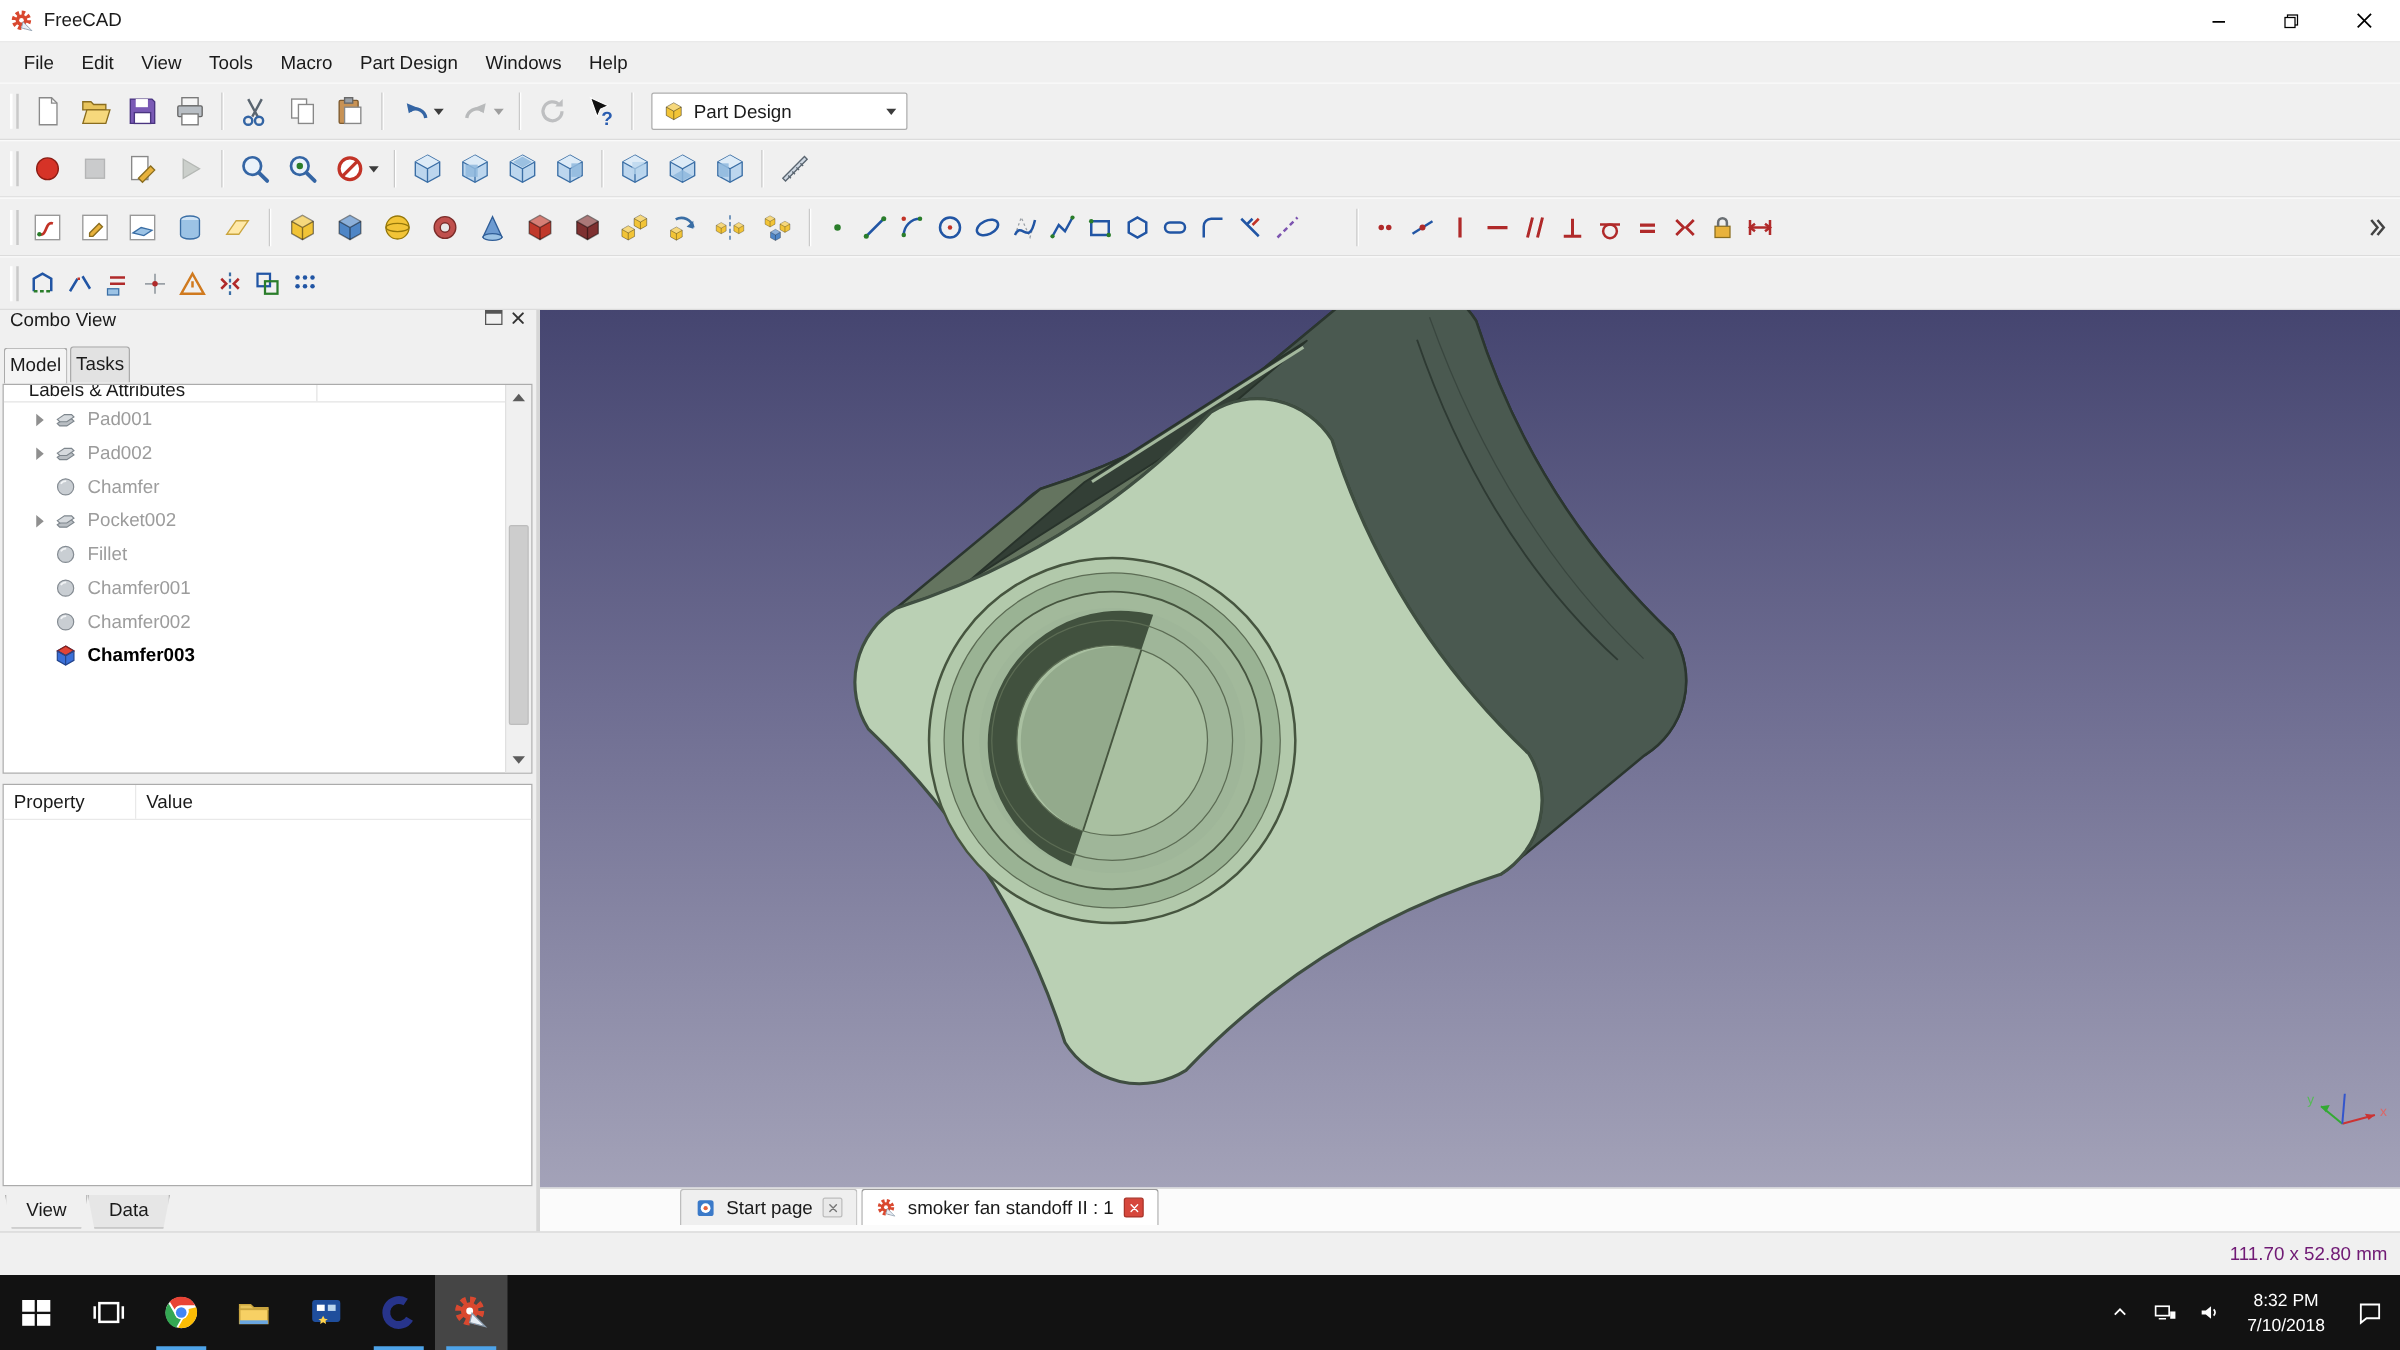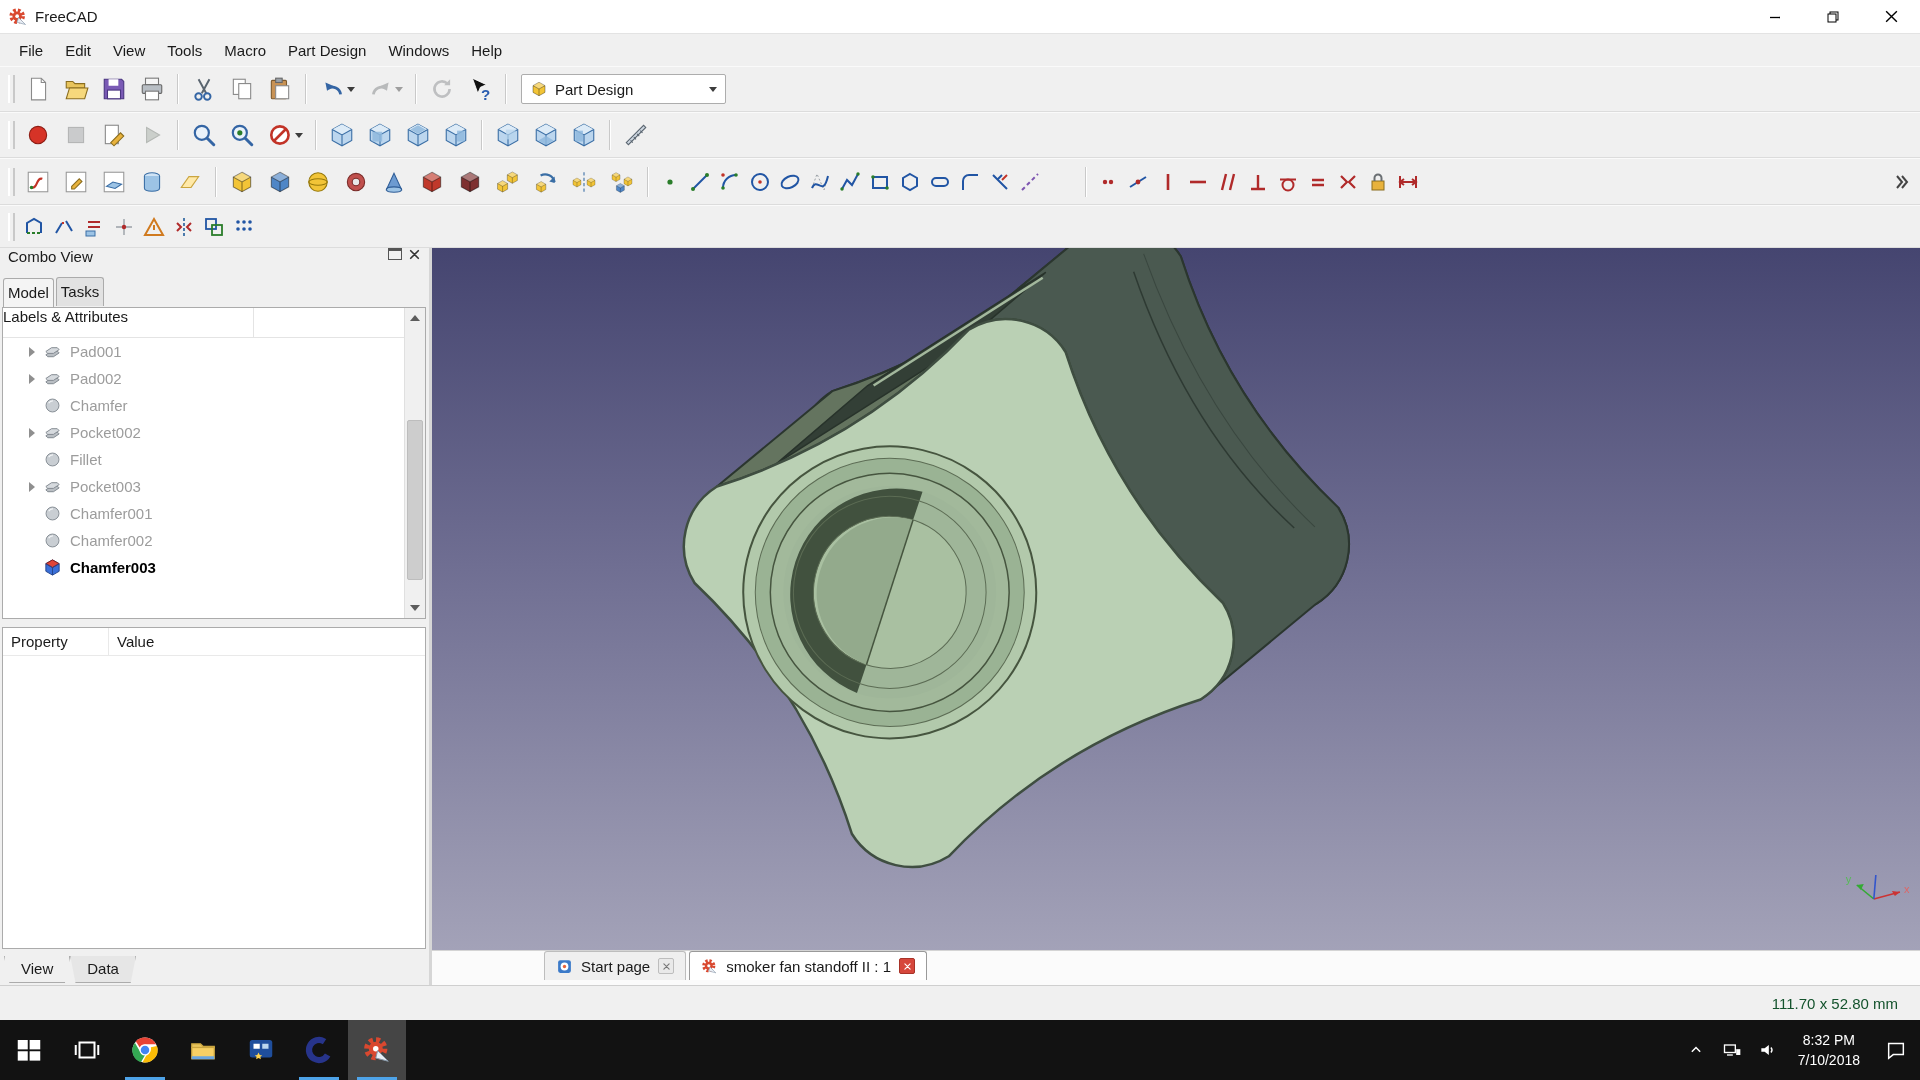--- a/index.html
+++ b/index.html
@@ -32,21 +32,21 @@
 
 .main{display:flex;height:737px}
 .combo{width:432px;background:#f0f0f0;border-right:3px solid #d6d6d6;display:flex;flex-direction:column;position:relative}
 .combo-header{height:28px;display:flex;align-items:flex-start;padding:0 8px;gap:6px}
 .combo-header .spacer{flex:1}
 .float-btn{width:14px;height:12px;border:1px solid #555;border-top:3px solid #555}
 .combo-tabs{display:flex;height:30px;align-items:flex-end;padding-left:3px}
 .combo-tab{padding:5px 4px 6px;border:1px solid #ababab;border-bottom:none;background:#e2e2e2;border-radius:3px 3px 0 0;margin-right:2px}
 .combo-tab.active{background:#f4f4f4;position:relative;top:1px}
 .tree-box{margin:1px 3px 0 2px;height:312px;background:#fff;border:1px solid #ababab;position:relative;overflow:hidden}
-.tree-head{height:30px;border-bottom:1px solid #e4e4e4;display:flex;align-items:flex-start;padding-left:0;position:relative}
+.tree-head{height:14px;border-bottom:1px solid #e4e4e4;display:flex;align-items:flex-end;padding-left:20px;position:relative}
 .tree-head .coldiv{position:absolute;left:250px;top:0;bottom:0;border-left:1px solid #e4e4e4}
 .trow{height:27px;display:flex;align-items:center;padding-left:18px;color:#9c9c9c}
 .trow .tw{width:22px;display:flex;align-items:center;justify-content:center}
 .tri-right{width:0;height:0;border-left:6px solid #8f8f8f;border-top:5px solid transparent;border-bottom:5px solid transparent}
 .tico{width:19px;height:19px;margin-right:8px}
 .trow.sel{color:#000;font-weight:bold}
 .vscroll{position:absolute;top:0;right:0;bottom:0;width:21px;background:#f0f0f0;border-left:1px solid #e0e0e0}
 .sb-arrow{height:20px;display:flex;align-items:center;justify-content:center}
 .tri-up{width:0;height:0;border-bottom:6px solid #5c5c5c;border-left:5px solid transparent;border-right:5px solid transparent}
 .tri-down{width:0;height:0;border-top:6px solid #5c5c5c;border-left:5px solid transparent;border-right:5px solid transparent}
@@ -64,21 +64,21 @@
 .gl{height:702px;position:relative}
 .gl svg.scene{position:absolute;inset:0;width:100%;height:100%}
 .doc-tabs{height:35px;background:#fbfbfb;border-top:1px solid #d4d4d4;display:flex;padding-left:112px;gap:3px}
 .dtab{display:flex;align-items:center;gap:8px;height:29px;padding:0 11px;border:1px solid #bdbdbd;border-bottom:none;background:#efefef;border-radius:3px 3px 0 0}
 .dtab.active{background:#fff;border-color:#9a9a9a}
 .dticon{width:17px;height:17px}
 .dclose{width:16px;height:16px;border:1px solid #bdbdbd;background:#e9e9e9;border-radius:2px;display:flex;align-items:center;justify-content:center}
 .dclose.red{background:#d6473c;border-color:#a83328}
 
 .statusbar{height:35px;background:#f0f0f0;border-top:1px solid #cfcfcf;display:flex;align-items:center}
-.status-dim{margin-left:auto;padding-right:22px;color:#14532d}
+.status-dim{margin-left:auto;padding-right:10px;color:#701a75}
 
 .taskbar{height:60px;background:#121212;display:flex;align-items:stretch;color:#fff}
 .task-btn{width:58px;display:flex;align-items:center;justify-content:center;position:relative}
 .task-btn .tki{width:30px;height:30px}
 .task-btn.open::after{content:"";position:absolute;left:9px;right:9px;bottom:0;height:3px;background:#4ea3e8}
 .task-btn.active{background:#454545}
 .tray{margin-left:auto;display:flex;align-items:stretch}
 .tray-btn{width:36px;display:flex;align-items:center;justify-content:center}
 .tray-btn .tri{width:20px;height:20px}
 .clock{display:flex;flex-direction:column;justify-content:center;align-items:center;font-size:14px;line-height:1.45;padding:0 12px}
@@ -702,29 +702,20 @@
         <span>Pocket002</span>
       </div>
       <div class="trow">
         <span class="tw"></span>
         <svg class="tico">
             <use href="#tfeat"></use>
           </svg>
         <span>Fillet</span>
       </div>
       <div class="trow">
-        <span class="tw">
-            <span class="tri-right"></span>
-          </span>
-        <svg class="tico">
-            <use href="#tpad"></use>
-          </svg>
-        <span>Pocket003</span>
-      </div>
-      <div class="trow">
         <span class="tw"></span>
         <svg class="tico">
             <use href="#tfeat"></use>
           </svg>
         <span>Chamfer001</span>
       </div>
       <div class="trow">
         <span class="tw"></span>
         <svg class="tico">
             <use href="#tfeat"></use>

